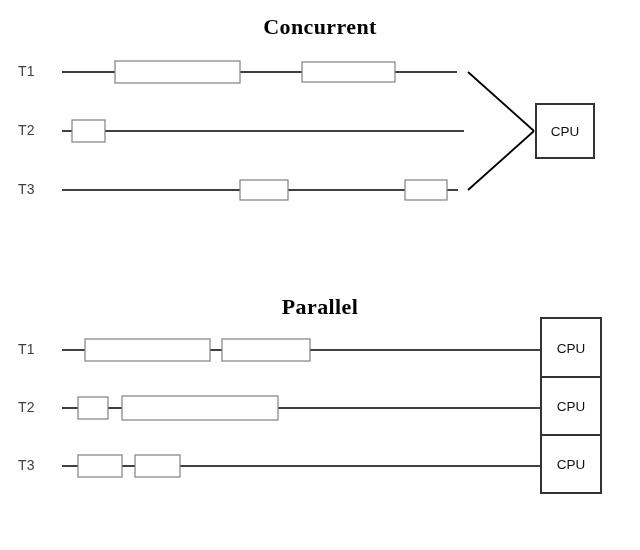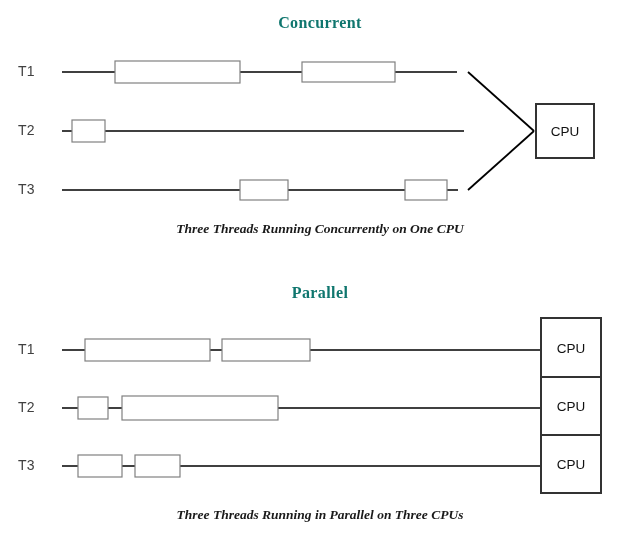--- a/index.html
+++ b/index.html
@@ -26,23 +26,23 @@
     top: 0;
     width: 640px;
     height: 550px;
   }
   .section-title {
     position: absolute;
     width: 640px;
     text-align: center;
     font-family: "Liberation Serif", serif;
     font-weight: bold;
-    font-size: 16px;
+    font-size: 22px;
     letter-spacing: 0.4px;
-    color: #0f766e;
+    color: #000000;
   }
   .caption {
     position: absolute;
     width: 640px;
     text-align: center;
     font-family: "Liberation Serif", serif;
     font-style: italic;
     font-weight: bold;
     font-size: 13.5px;
     color: #1a1a1a;
@@ -64,29 +64,27 @@
 <body>
 
 <div id="canvas">
 
   <div class="section-title" style="top:14px;">Concurrent</div>
 
   <div class="thread-label" style="left:18px; top:63px;">T1</div>
   <div class="thread-label" style="left:18px; top:122px;">T2</div>
   <div class="thread-label" style="left:18px; top:181px;">T3</div>
 
-  <div class="caption" style="top:221px;">Three Threads Running Concurrently on One CPU</div>
 
-  <div class="section-title" style="top:284px;">Parallel</div>
+  <div class="section-title" style="top:294px;">Parallel</div>
 
   <div class="thread-label" style="left:18px; top:341px;">T1</div>
   <div class="thread-label" style="left:18px; top:399px;">T2</div>
   <div class="thread-label" style="left:18px; top:457px;">T3</div>
 
-  <div class="caption" style="top:507px;">Three Threads Running in Parallel on Three CPUs</div>
 
   <svg class="diagram-layer" id="svg-layer" viewBox="0 0 640 550">
       <g>
         <g>
           <line x1="62" y1="72" x2="457" y2="72" stroke="#000000" stroke-width="1.6"></line>
           <rect x="115" y="61" width="125" height="22" fill="#ffffff" stroke="#808080" stroke-width="1.2"></rect>
           <rect x="302" y="62" width="93" height="20" fill="#ffffff" stroke="#808080" stroke-width="1.2"></rect>
         </g>
         <g>
           <line x1="62" y1="131" x2="464" y2="131" stroke="#000000" stroke-width="1.6"></line>

